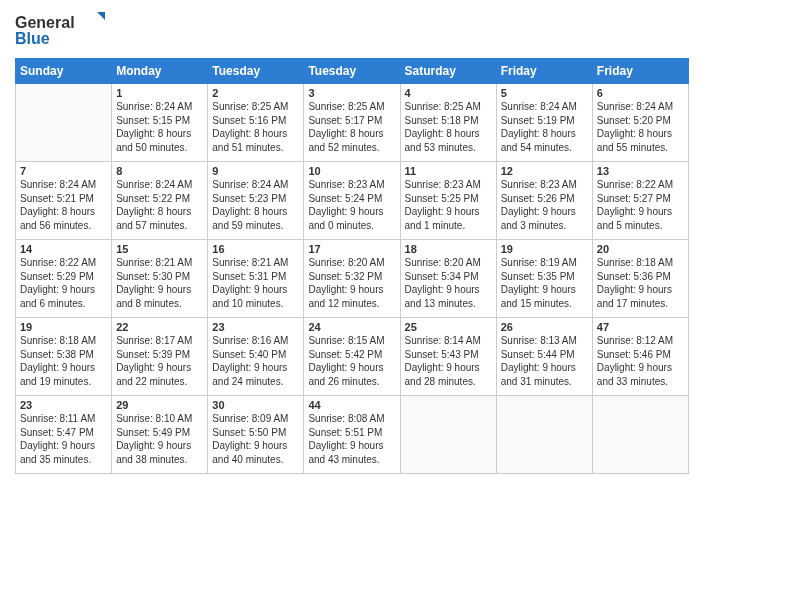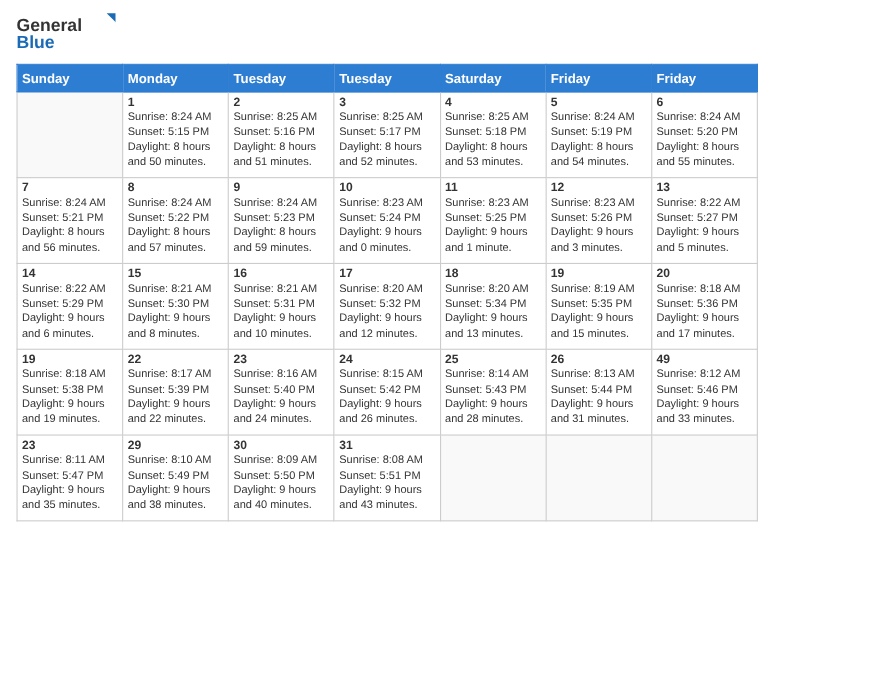--- a/index.html
+++ b/index.html
@@ -213,39 +213,39 @@
           </td>
           <td>
             <span class="day-number">25</span>
             <div class="cell-info">Sunrise: 8:14 AM<br>Sunset: 5:43 PM<br>Daylight: 9 hours<br>and 28 minutes.</div>
           </td>
           <td>
             <span class="day-number">26</span>
             <div class="cell-info">Sunrise: 8:13 AM<br>Sunset: 5:44 PM<br>Daylight: 9 hours<br>and 31 minutes.</div>
           </td>
           <td>
-            <span class="day-number">49</span>
+            <span class="day-number">47</span>
             <div class="cell-info">Sunrise: 8:12 AM<br>Sunset: 5:46 PM<br>Daylight: 9 hours<br>and 33 minutes.</div>
           </td>
         </tr>
         <tr>
           <td>
             <span class="day-number">23</span>
             <div class="cell-info">Sunrise: 8:11 AM<br>Sunset: 5:47 PM<br>Daylight: 9 hours<br>and 35 minutes.</div>
           </td>
           <td>
             <span class="day-number">29</span>
             <div class="cell-info">Sunrise: 8:10 AM<br>Sunset: 5:49 PM<br>Daylight: 9 hours<br>and 38 minutes.</div>
           </td>
           <td>
             <span class="day-number">30</span>
             <div class="cell-info">Sunrise: 8:09 AM<br>Sunset: 5:50 PM<br>Daylight: 9 hours<br>and 40 minutes.</div>
           </td>
           <td>
-            <span class="day-number">31</span>
+            <span class="day-number">44</span>
             <div class="cell-info">Sunrise: 8:08 AM<br>Sunset: 5:51 PM<br>Daylight: 9 hours<br>and 43 minutes.</div>
           </td>
           <td class="empty-cell"></td>
           <td class="empty-cell"></td>
           <td class="empty-cell"></td>
         </tr>
       </tbody>
   </table>
 </div>
 

